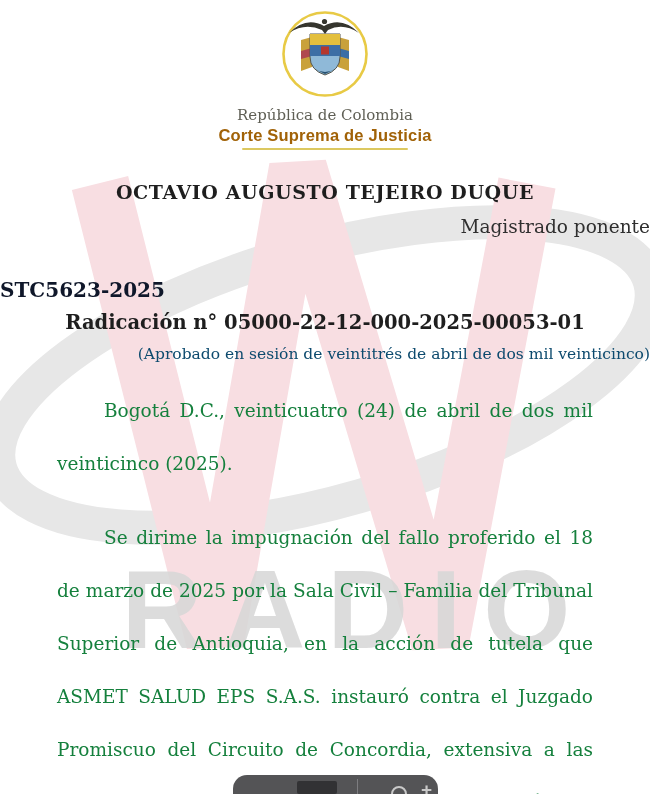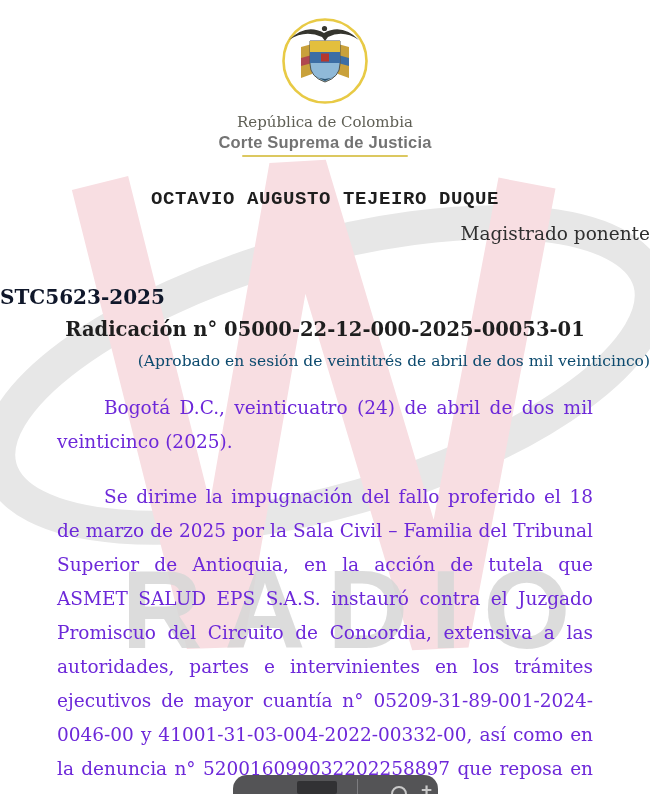--- a/index.html
+++ b/index.html
@@ -16,34 +16,34 @@
   }
   
   .watermark {
     position: absolute;
     inset: 0;
     z-index: 0;
     pointer-events: none;
   }
   
   .content { position: relative; z-index: 1; }
-  .header { text-align: center; padding-top: 14px; }
+  .header { text-align: center; padding-top: 7px; }
   .seal-wrap { line-height: 0; }
   .republic {
     margin-top: 7px;
     font-family: "DejaVu Serif", serif;
     font-size: 15px;
     color: #5f5f55;
   }
   .court {
     margin-top: 2px;
     font-family: "Liberation Sans", sans-serif;
     font-weight: bold;
     font-size: 16.5px;
-    color: #737373;
+    color: #a16207;
     letter-spacing: 0.2px;
   }
   .gold-divider {
     width: 166px;
     height: 2px;
     margin: 3px auto 3px auto;
     background: #dcc860;
     border-radius: 1px;
   }
   .chamber {
@@ -53,21 +53,20 @@
     color: #454540;
     letter-spacing: 0.1px;
   }
   .magistrate {
     margin-top: 31px;
     text-align: center;
     font-weight: bold;
     font-size: 19px;
     letter-spacing: 0.6px;
     color: #1e1e1e;
-    font-family: Liberation Mono, monospace;
   }
   .role {
     margin-top: 13px;
     text-align: right;
     font-size: 18.5px;
     color: #2f2f2f;
   }
   .sentence-id {
     margin-top: 41px;
     text-align: left;
@@ -86,22 +85,22 @@
     margin-top: 11px;
     text-align: right;
     font-size: 15.5px;
     color: #0c4a6e;
   }
   .para {
     margin: 0 57px;
     text-align: justify;
     text-indent: 47px;
     font-size: 18.5px;
-    line-height: 34px;
-    color: #6d28d9;
+    line-height: 53px;
+    color: #15803d;
   }
   .date-para { margin-top: 21px; }
   .body-para { margin-top: 21px; }
   
   .viewer-pill {
     position: absolute;
     left: 233px;
     top: 775px;
     width: 205px;
     height: 34px;

